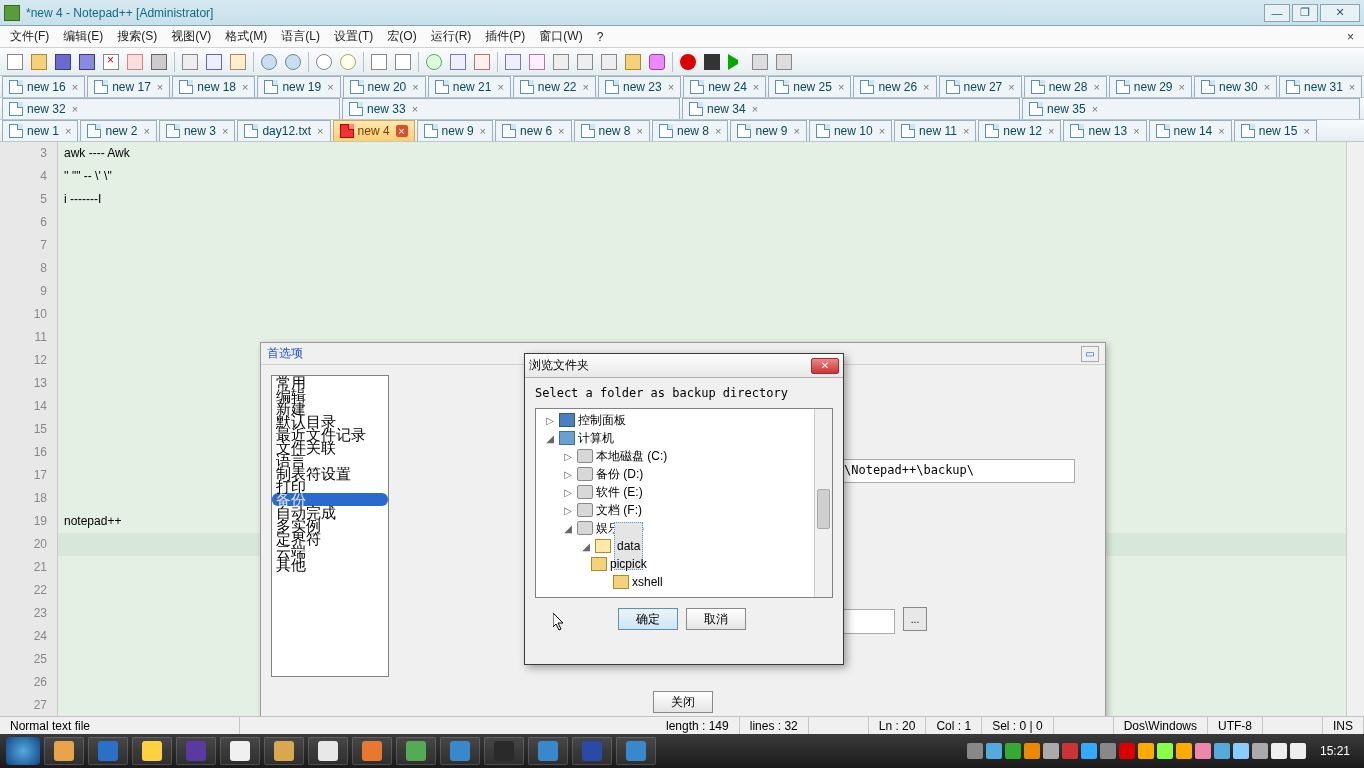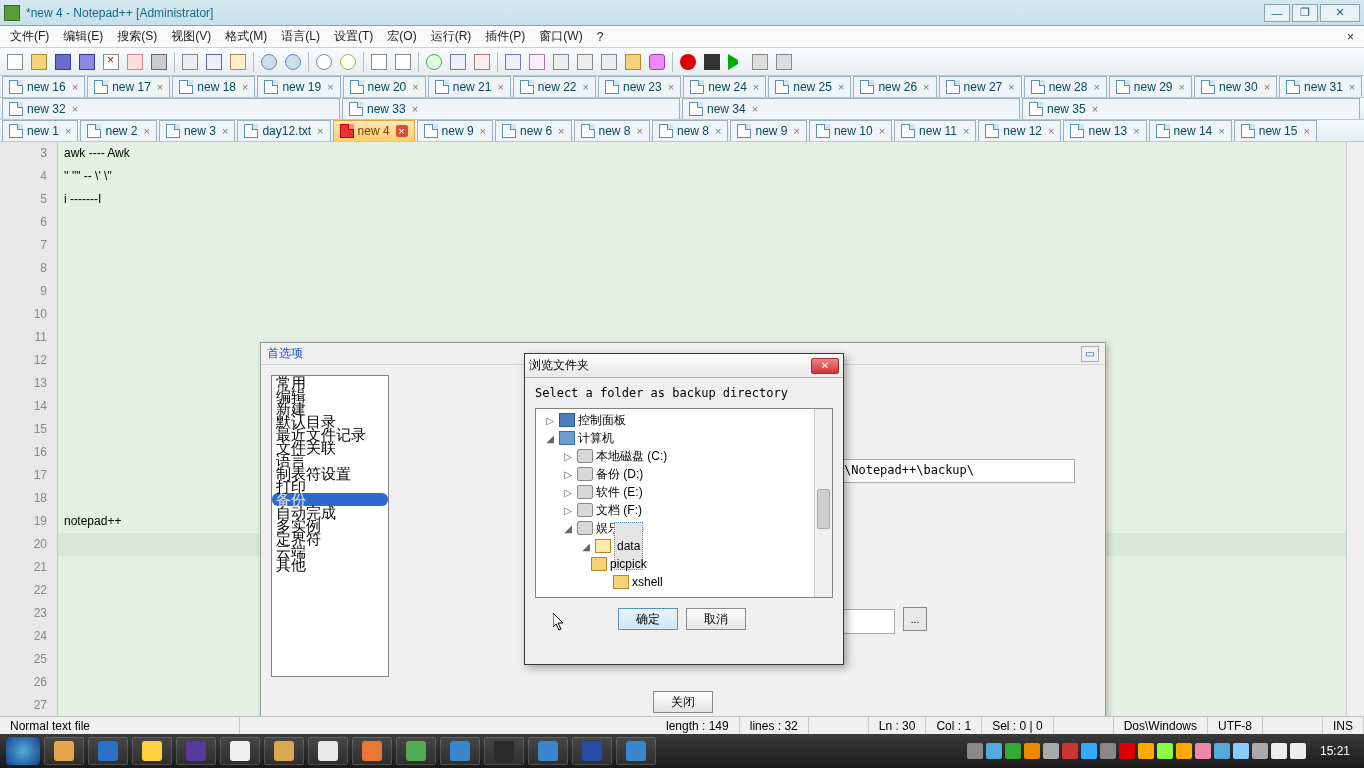--- a/index.html
+++ b/index.html
@@ -603,21 +603,21 @@
       </svg>
   </div>
 </div>
 
 <div class="statusbar">
   <div class="cell" style="width:240px">Normal text file</div>
   <div class="spacer"></div>
   <div class="cell">length : 149</div>
   <div class="cell">lines : 32</div>
   <div class="cell" style="width:60px"></div>
-  <div class="cell">Ln : 30</div>
+  <div class="cell">Ln : 20</div>
   <div class="cell">Col : 1</div>
   <div class="cell">Sel : 0 | 0</div>
   <div class="cell" style="width:60px"></div>
   <div class="cell">Dos\Windows</div>
   <div class="cell">UTF-8</div>
   <div class="cell" style="width:60px"></div>
   <div class="cell">INS</div>
 </div>
 
 <div class="taskbar">

